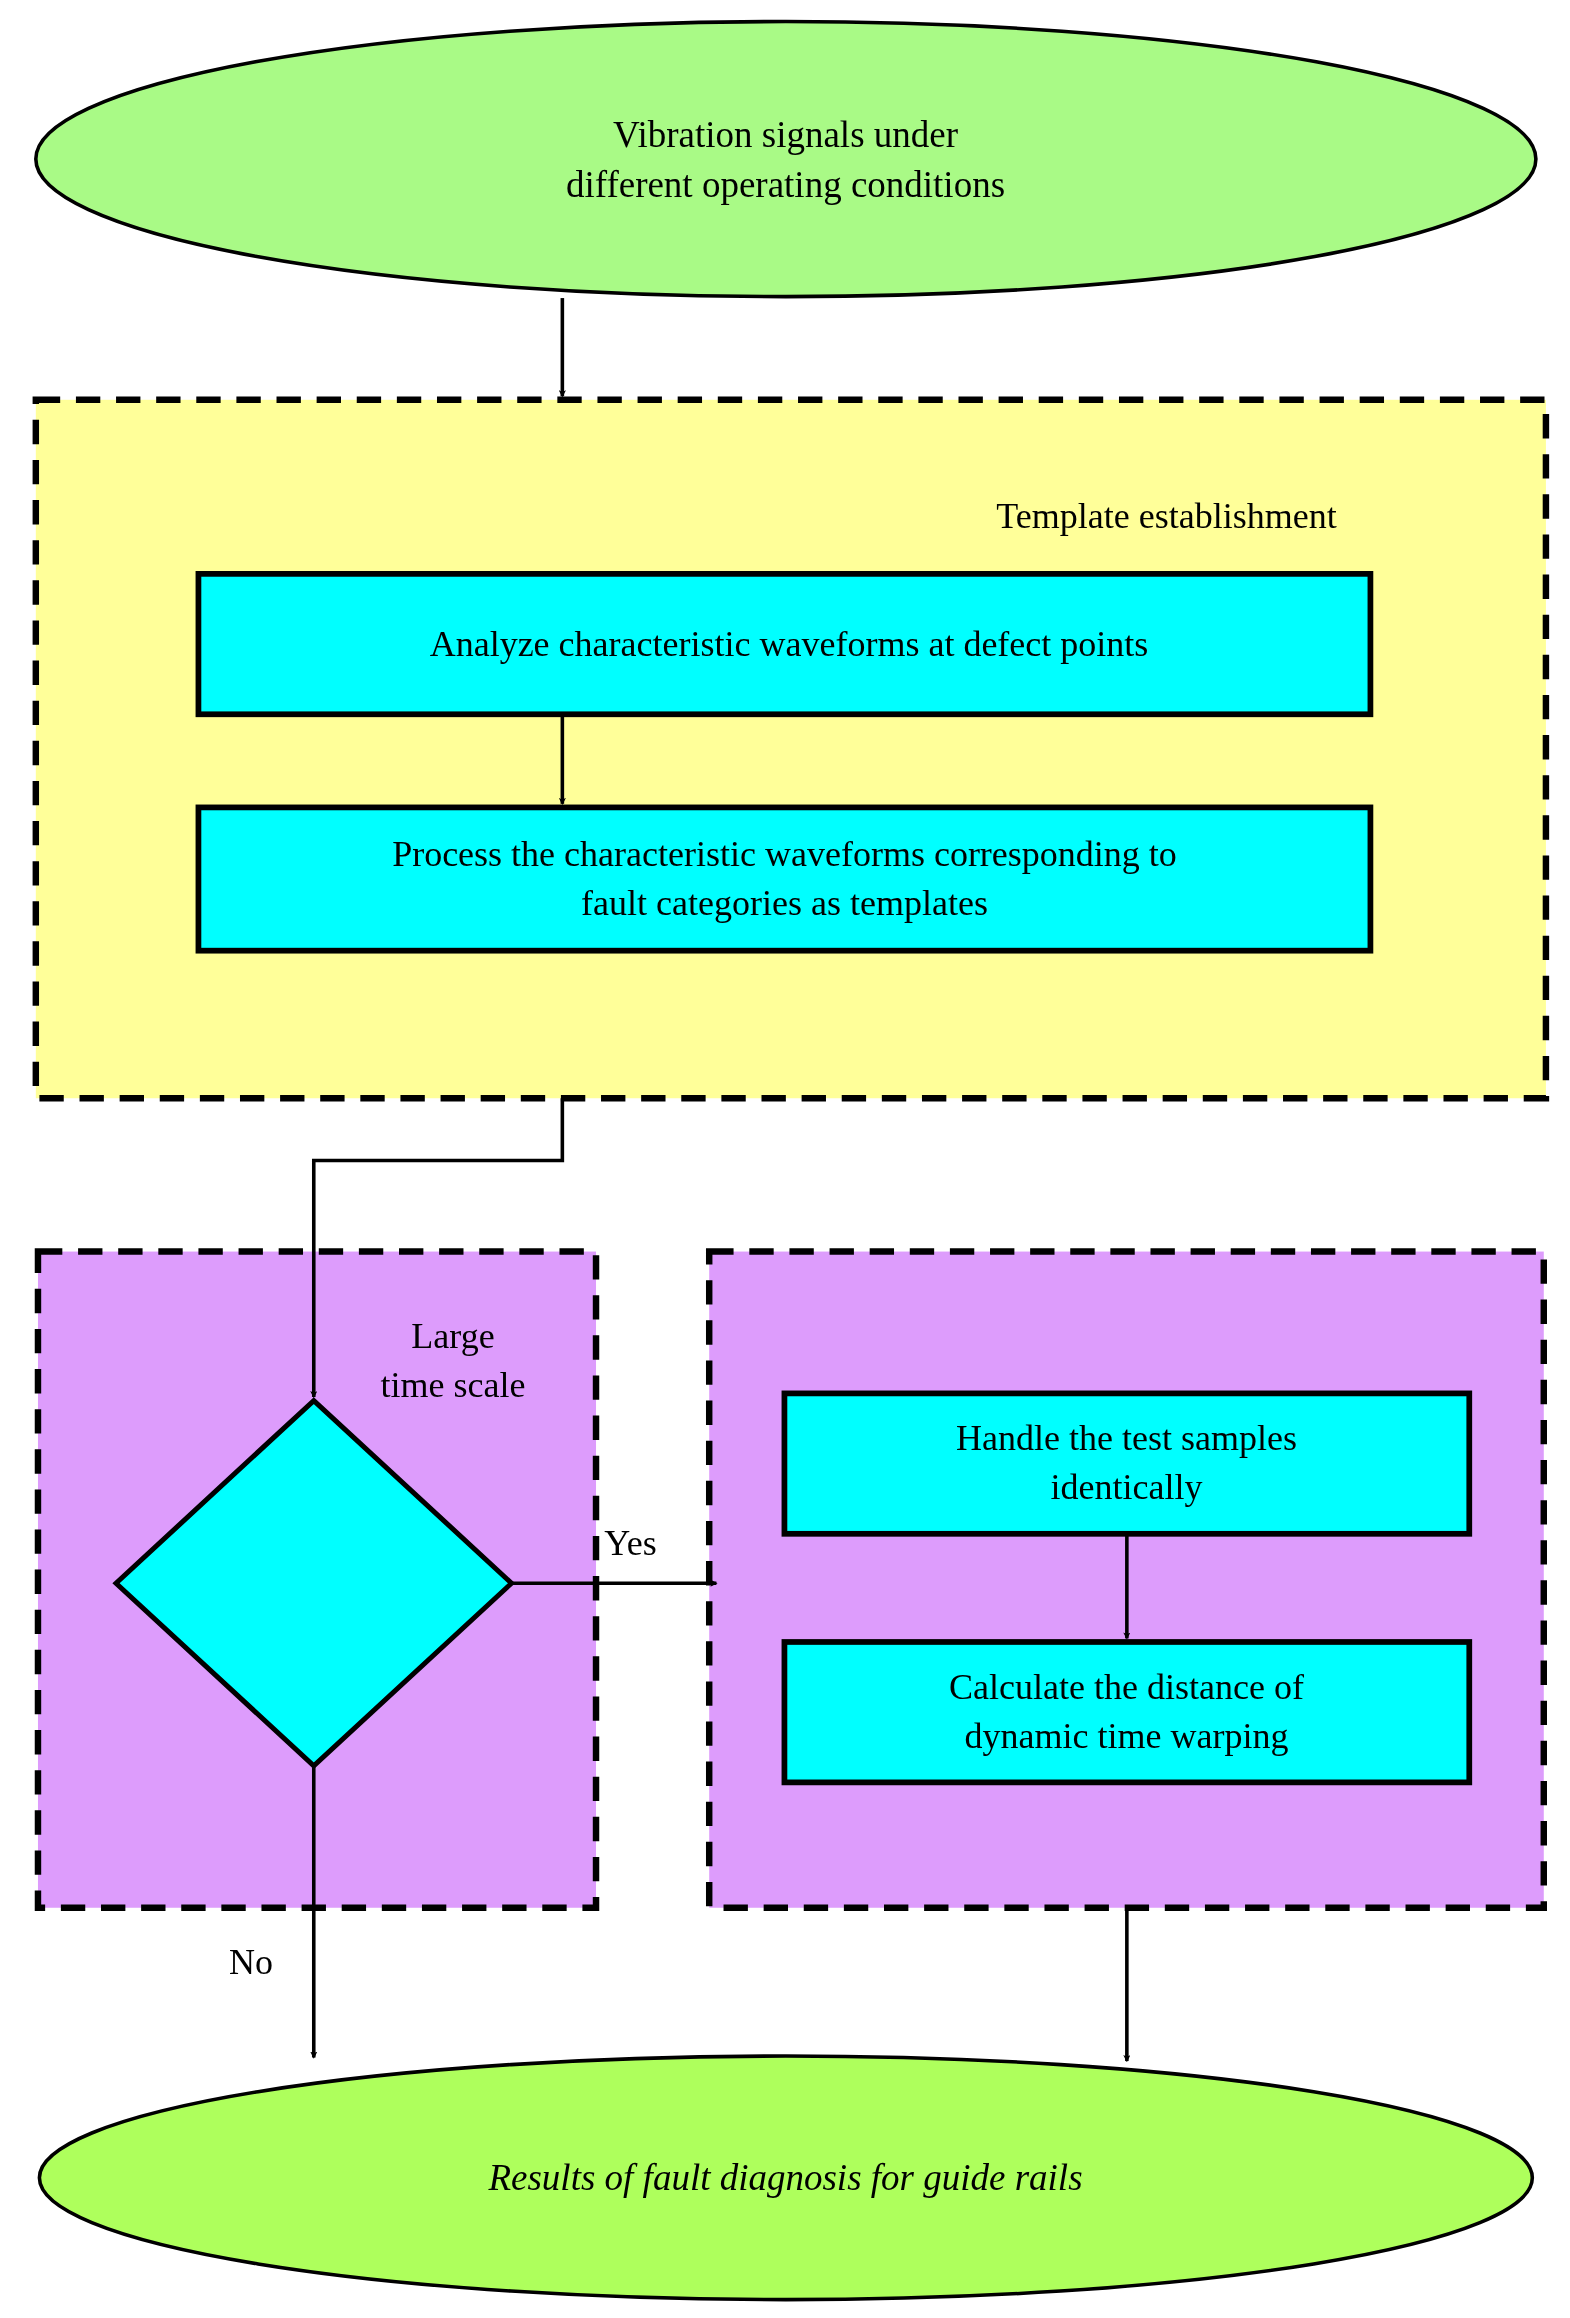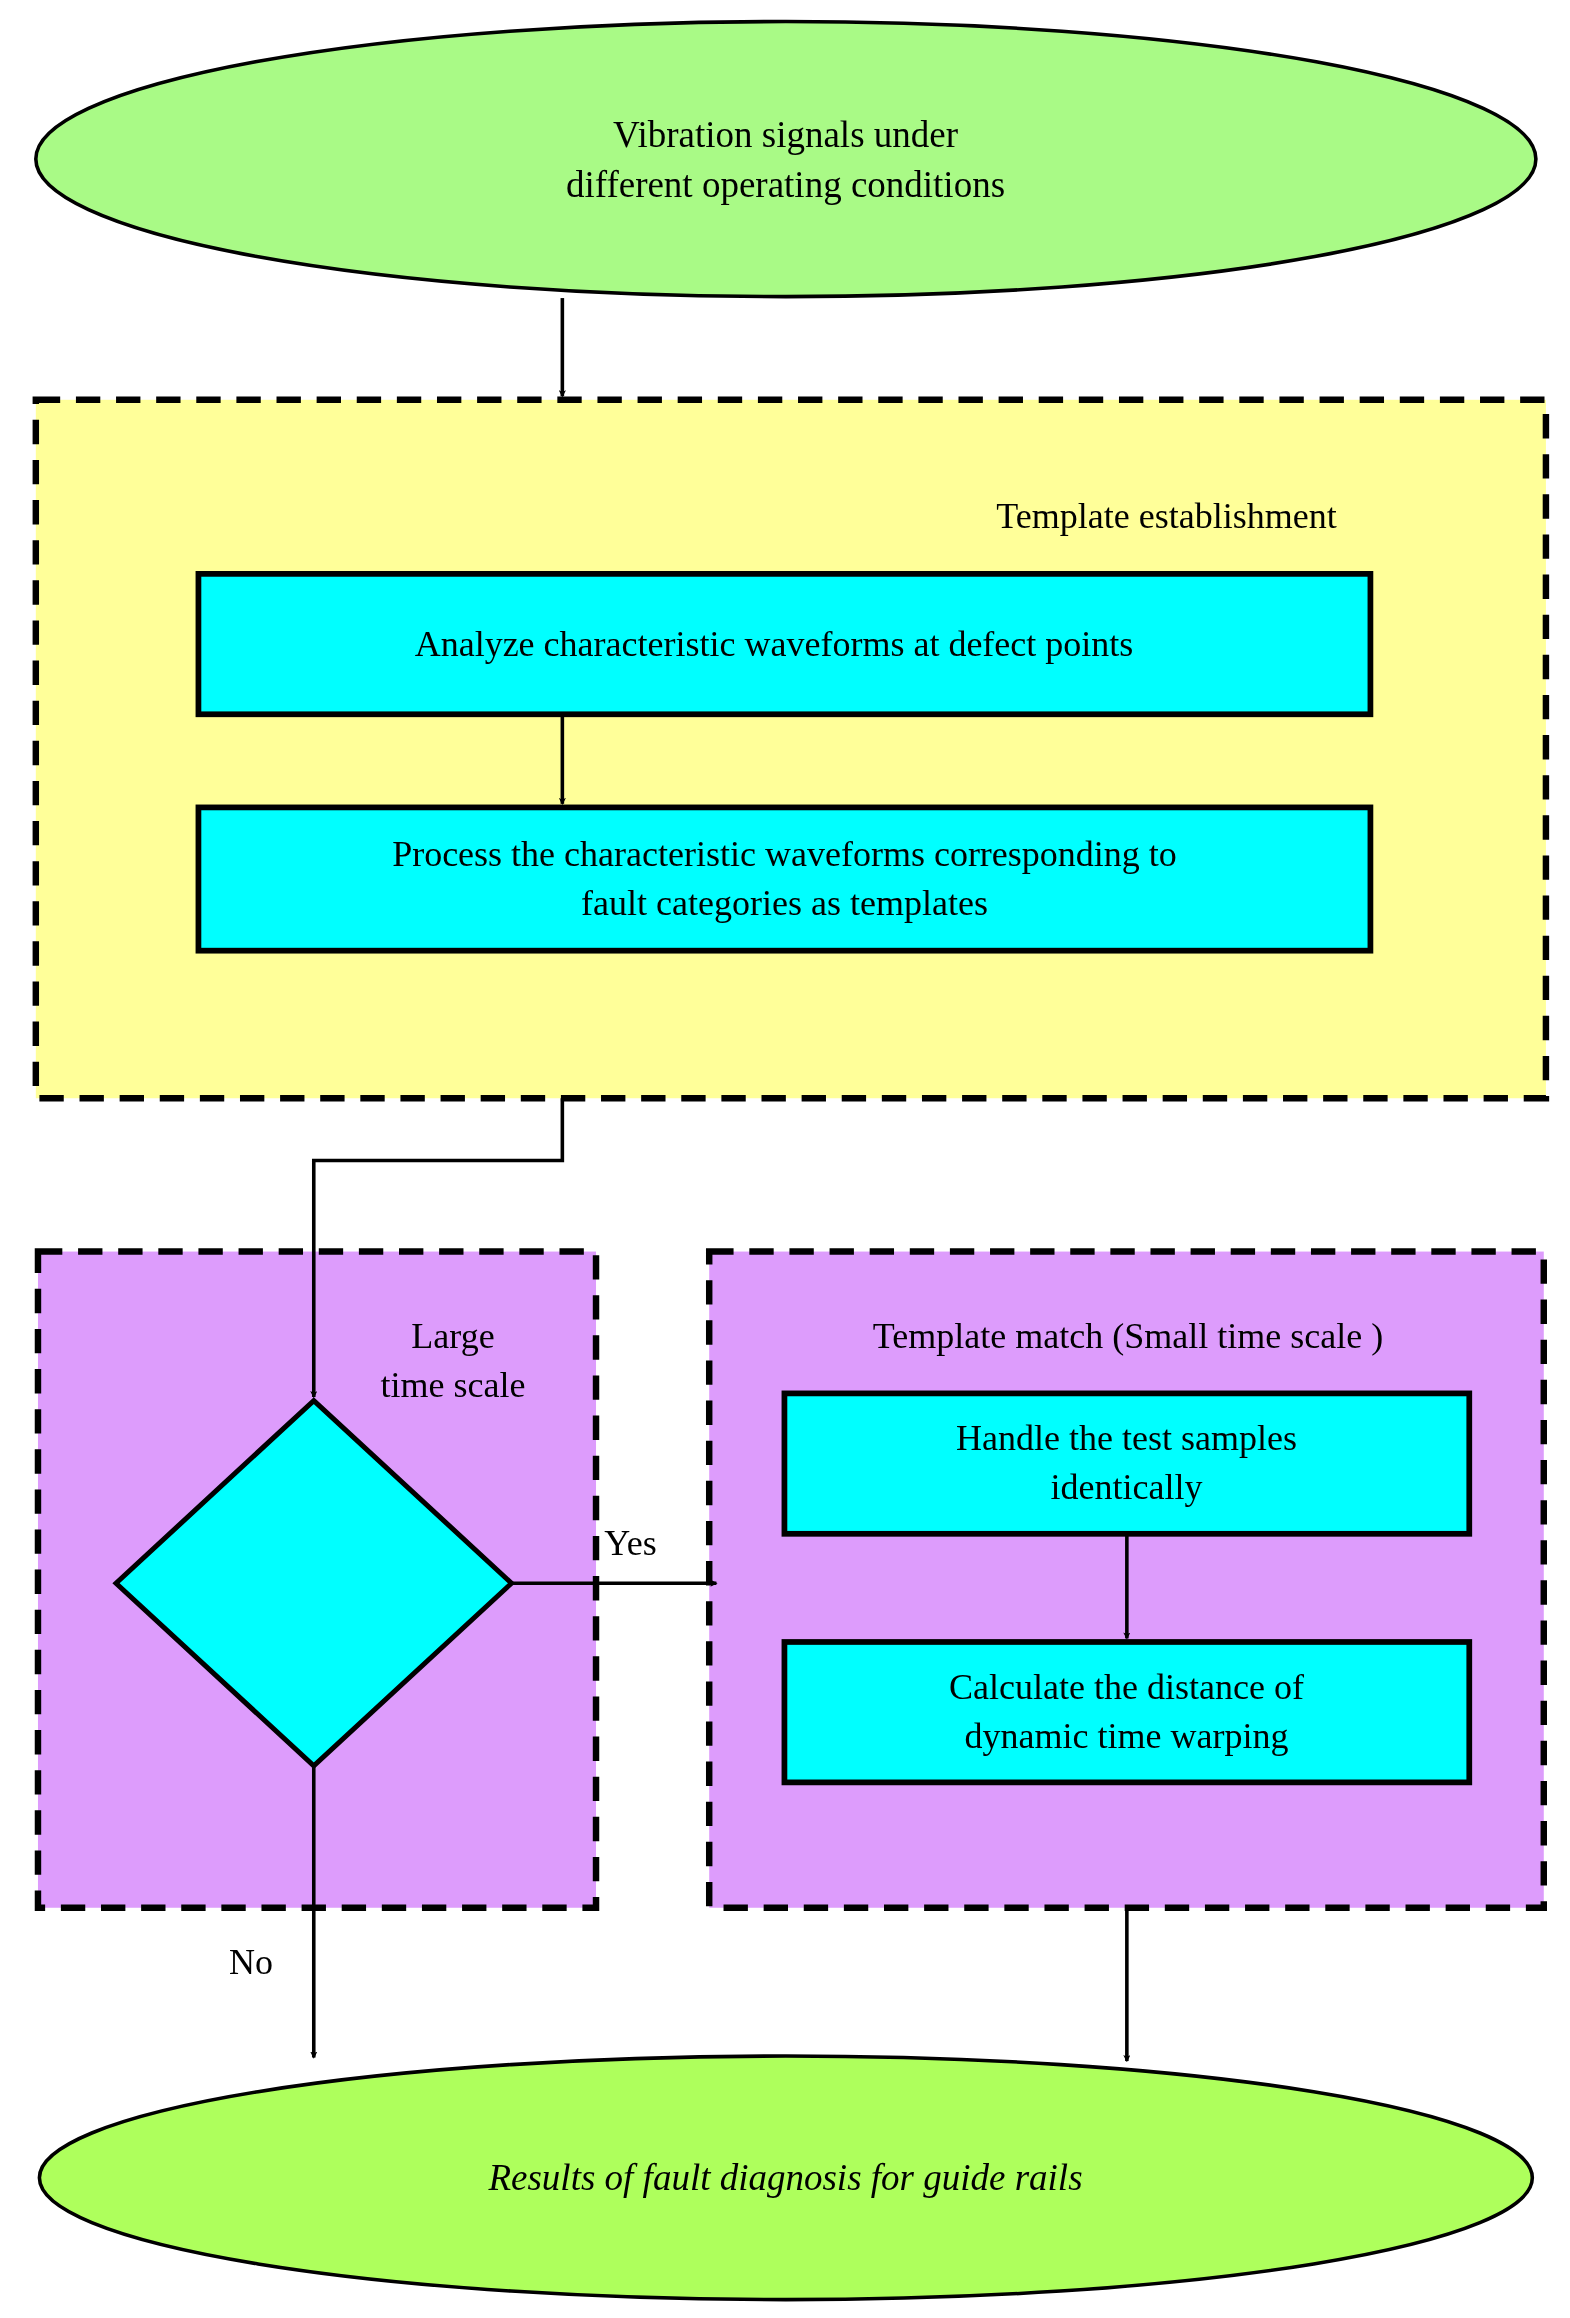--- a/index.html
+++ b/index.html
@@ -70,30 +70,29 @@
     <line x1="1573" y1="2141" x2="1573" y2="2287" stroke="#000" stroke-width="5" marker-end="url(#arrowhead)"></line>
 
     <line x1="1573" y1="2663" x2="1573" y2="2877" stroke="#000" stroke-width="5" marker-end="url(#arrowhead)"></line>
   </svg>
 
   <div class="node-text fs-term" style="left:272px;top:79px;width:1027px;height:161px;">Vibration signals under
 different operating conditions</div>
 
   <div class="lbl fs-group" style="left:923px;top:466px;width:487px;margin-top:26px;">Template establishment</div>
 
-  <div class="node-text fs-proc" style="left:188px;top:574px;width:1172px;height:140px;text-align:right;">Analyze characteristic waveforms at defect points</div>
+  <div class="node-text fs-proc" style="left:203px;top:574px;width:1172px;height:140px;text-align:right;">Analyze characteristic waveforms at defect points</div>
 
   <div class="node-text fs-proc" style="left:213px;top:807px;width:1143px;height:143px;">Process the characteristic waveforms corresponding to
 fault categories as templates</div>
 
   <div class="lbl fs-group" style="left:335px;top:1312px;width:236px;">Large
 time scale</div>
 
 
-  <div class="lbl fs-group" style="left:745px;top:1312px;width:766px;">Template match (Small time scale )</div>
 
   <div class="node-text fs-proc" style="left:784px;top:1393px;width:685px;height:140px;">Handle the test samples
 identically</div>
 
   <div class="node-text fs-proc" style="left:784px;top:1642px;width:685px;height:140px;">Calculate the distance of
 dynamic time warping</div>
 
   <div class="lbl fs-edge" style="left:573px;top:1519px;width:115px;">Yes</div>
 
   <div class="lbl fs-edge" style="left:201px;top:1938px;width:100px;">No</div>

